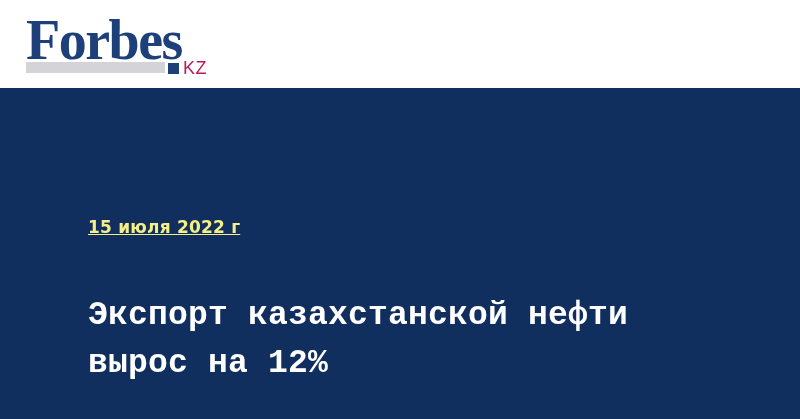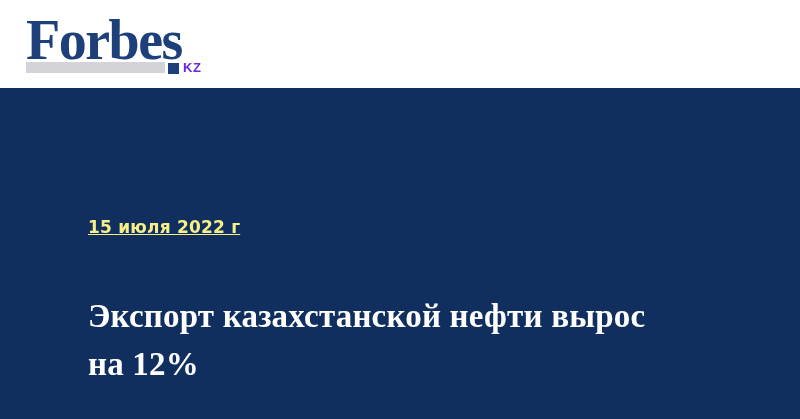--- a/index.html
+++ b/index.html
@@ -72,25 +72,25 @@
 
   .brand-tld-square {
     width: 11px;
     height: 11px;
     background: #1d3f7a;
     display: block;
   }
 
   .brand-tld-text {
     font-family: "Liberation Sans", sans-serif;
-    font-weight: bold;
-    font-size: 13px;
+    font-weight: normal;
+    font-size: 18px;
     line-height: 14px;
     letter-spacing: 0.5px;
-    color: #6d28d9;
+    color: #be185d;
     text-transform: uppercase;
   }
 
   
   .hero {
     position: absolute;
     left: 0;
     top: 88px;
     width: 800px;
     height: 331px;
@@ -109,21 +109,21 @@
     color: #f6ee86;
     white-space: nowrap;
     text-decoration: underline;
   }
 
   .hero-title {
     position: absolute;
     left: 88px;
     top: 182px;
     width: 600px;
-    font-family: Liberation Serif, serif;
+    font-family: Liberation Mono, monospace;
     font-weight: bold;
     font-size: 33px;
     line-height: 48px;
     letter-spacing: 0.2px;
     color: #ffffff;
   }
 </style>
 </head>
 <body>
 

